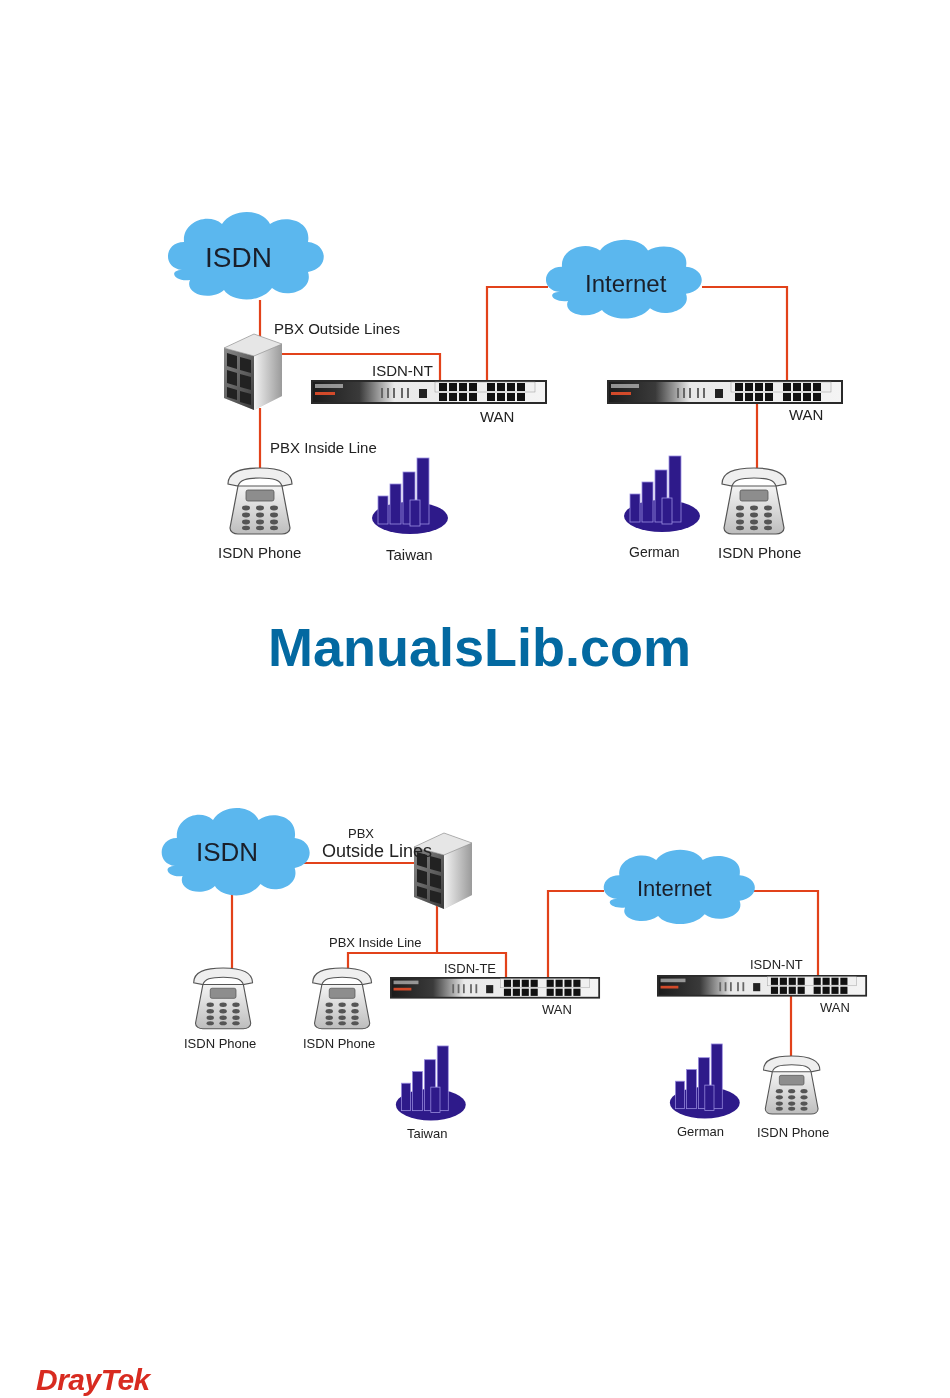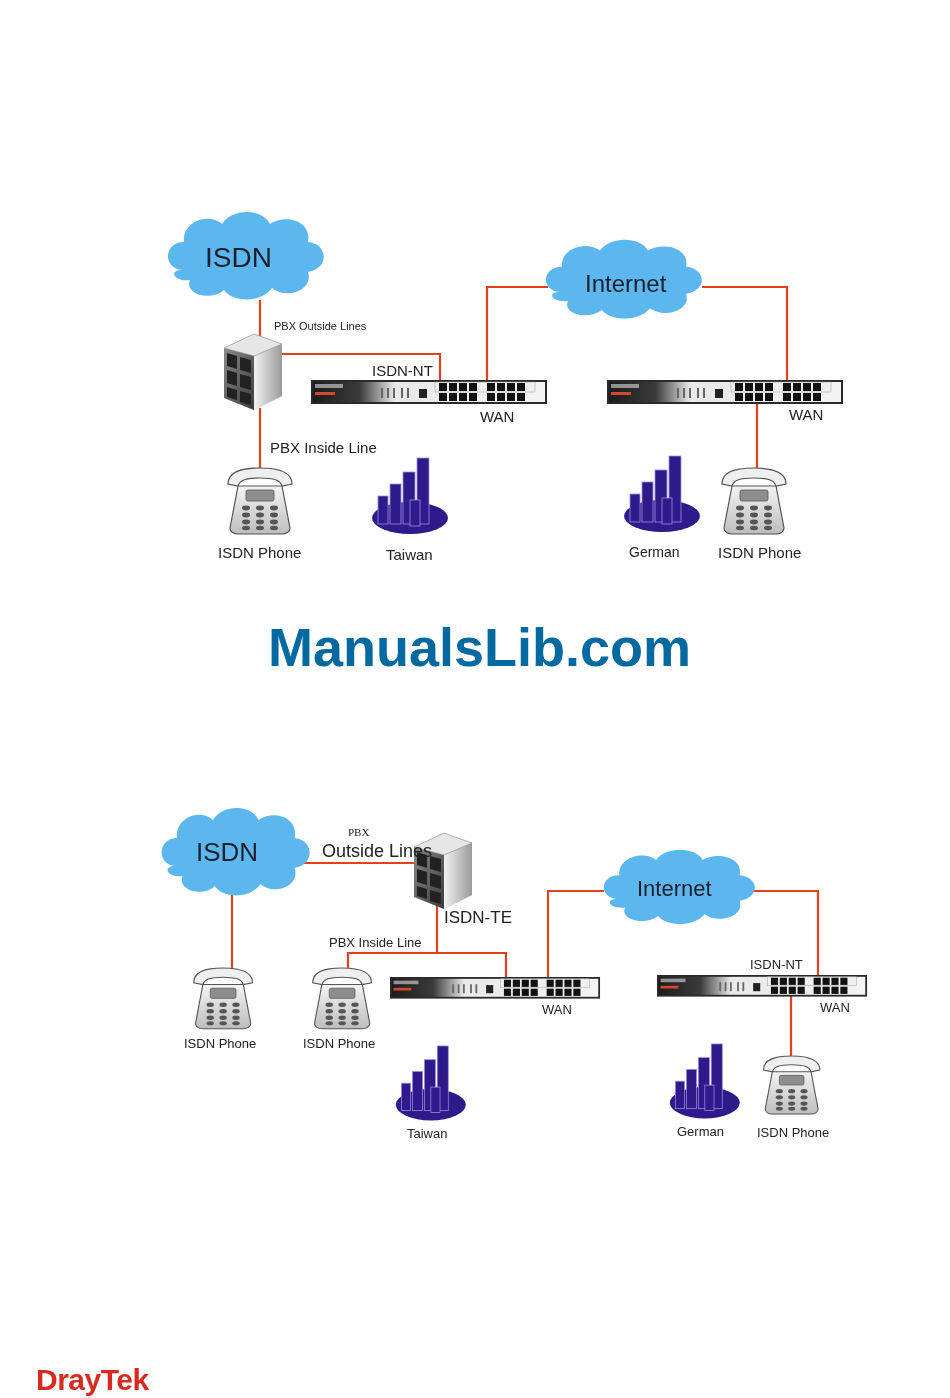--- a/index.html
+++ b/index.html
@@ -1,21 +1,21 @@
 <!DOCTYPE html>
 <html><head>
 <meta charset="utf-8">
 <style>
   html, body { margin:0; padding:0; background:#ffffff; }
   body { width:950px; height:1398px; position:relative; overflow:hidden; font-family:"Liberation Sans", sans-serif; }
   svg.diagram { position:absolute; left:0; top:0; }
   .lbl { position:absolute; font-family:"Liberation Sans", sans-serif; color:#222; white-space:nowrap; }
   .cloud-lbl { position:absolute; font-family:"Liberation Sans", sans-serif; color:#1a1f2a; white-space:nowrap; }
   .watermark { position:absolute; left:268px; top:616px; font-family:"Liberation Sans", sans-serif; font-weight:bold; font-size:54px; color:#0369a1; letter-spacing:0px; }
-  .logo { position:absolute; left:36px; top:1363px; font-family:"Liberation Sans", sans-serif; font-weight:bold; font-size:30px; color:#d82b20; letter-spacing:-0.5px; }
+  .logo { position:absolute; left:36px; top:1363px; font-family:"Liberation Sans", sans-serif; font-weight:bold; font-style:italic; font-size:30px; color:#d82b20; letter-spacing:-0.5px; }
 </style>
 </head>
 <body>
 
 <svg class="diagram" width="950" height="1398" viewBox="0 0 950 1398">
   <defs>
     <linearGradient id="pbxFront" x1="0" y1="0" x2="1" y2="1">
       <stop offset="0" stop-color="#8a8a8a"></stop>
         <stop offset="1" stop-color="#3a3a3a"></stop>
     </linearGradient>
@@ -149,38 +149,38 @@
   <use href="#router" x="657" y="975" transform="translate(657,975) scale(0.89,0.9) translate(-657,-975)"></use>
   <use href="#phone" x="190" y="968" transform="translate(190,968) scale(0.92,0.92) translate(-190,-968)"></use>
   <use href="#phone" x="309" y="968" transform="translate(309,968) scale(0.92,0.92) translate(-309,-968)"></use>
   <use href="#phone" x="760" y="1056" transform="translate(760,1056) scale(0.88,0.88) translate(-760,-1056)"></use>
   <use href="#building" x="394" y="1044" transform="translate(394,1044) scale(0.92,0.98) translate(-394,-1044)"></use>
   <use href="#building" x="668" y="1042" transform="translate(668,1042) scale(0.92,0.98) translate(-668,-1042)"></use>
 </svg>
 
 <div class="cloud-lbl" style="left:205px;top:242px;font-size:28px;">ISDN</div>
 <div class="cloud-lbl" style="left:585px;top:270px;font-size:24px;">Internet</div>
-<div class="lbl" style="left:274px;top:320px;font-size:11px;">PBX Outside Lines</div>
+<div class="lbl" style="left:274px;top:320px;font-size:15px;">PBX Outside Lines</div>
 <div class="lbl" style="left:372px;top:362px;font-size:15px;">ISDN-NT</div>
 <div class="lbl" style="left:480px;top:408px;font-size:15px;">WAN</div>
 <div class="lbl" style="left:270px;top:439px;font-size:15px;">PBX Inside Line</div>
 <div class="lbl" style="left:789px;top:406px;font-size:15px;">WAN</div>
 <div class="lbl" style="left:218px;top:544px;font-size:15px;">ISDN Phone</div>
 <div class="lbl" style="left:386px;top:546px;font-size:15px;">Taiwan</div>
 <div class="lbl" style="left:629px;top:544px;font-size:14px;">German</div>
 <div class="lbl" style="left:718px;top:544px;font-size:15px;">ISDN Phone</div>
 
 <div class="watermark">ManualsLib.com</div>
 
 <div class="cloud-lbl" style="left:196px;top:837px;font-size:26px;">ISDN</div>
 <div class="cloud-lbl" style="left:637px;top:876px;font-size:22px;">Internet</div>
-<div class="lbl" style="left:348px;top:826px;font-size:11px;font-family:Liberation Serif, serif;">PBX</div>
+<div class="lbl" style="left:348px;top:826px;font-size:13px;">PBX</div>
 <div class="lbl" style="left:322px;top:841px;font-size:18px;">Outside Lines</div>
 <div class="lbl" style="left:329px;top:935px;font-size:13px;">PBX Inside Line</div>
-<div class="lbl" style="left:444px;top:908px;font-size:17px;">ISDN-TE</div>
+<div class="lbl" style="left:444px;top:961px;font-size:13px;">ISDN-TE</div>
 <div class="lbl" style="left:542px;top:1002px;font-size:13px;">WAN</div>
 <div class="lbl" style="left:750px;top:957px;font-size:13px;">ISDN-NT</div>
 <div class="lbl" style="left:820px;top:1000px;font-size:13px;">WAN</div>
 <div class="lbl" style="left:184px;top:1036px;font-size:13px;">ISDN Phone</div>
 <div class="lbl" style="left:303px;top:1036px;font-size:13px;">ISDN Phone</div>
 <div class="lbl" style="left:407px;top:1126px;font-size:13px;">Taiwan</div>
 <div class="lbl" style="left:677px;top:1124px;font-size:13px;">German</div>
 <div class="lbl" style="left:757px;top:1125px;font-size:13px;">ISDN Phone</div>
 
 <div class="logo">DrayTek</div>

